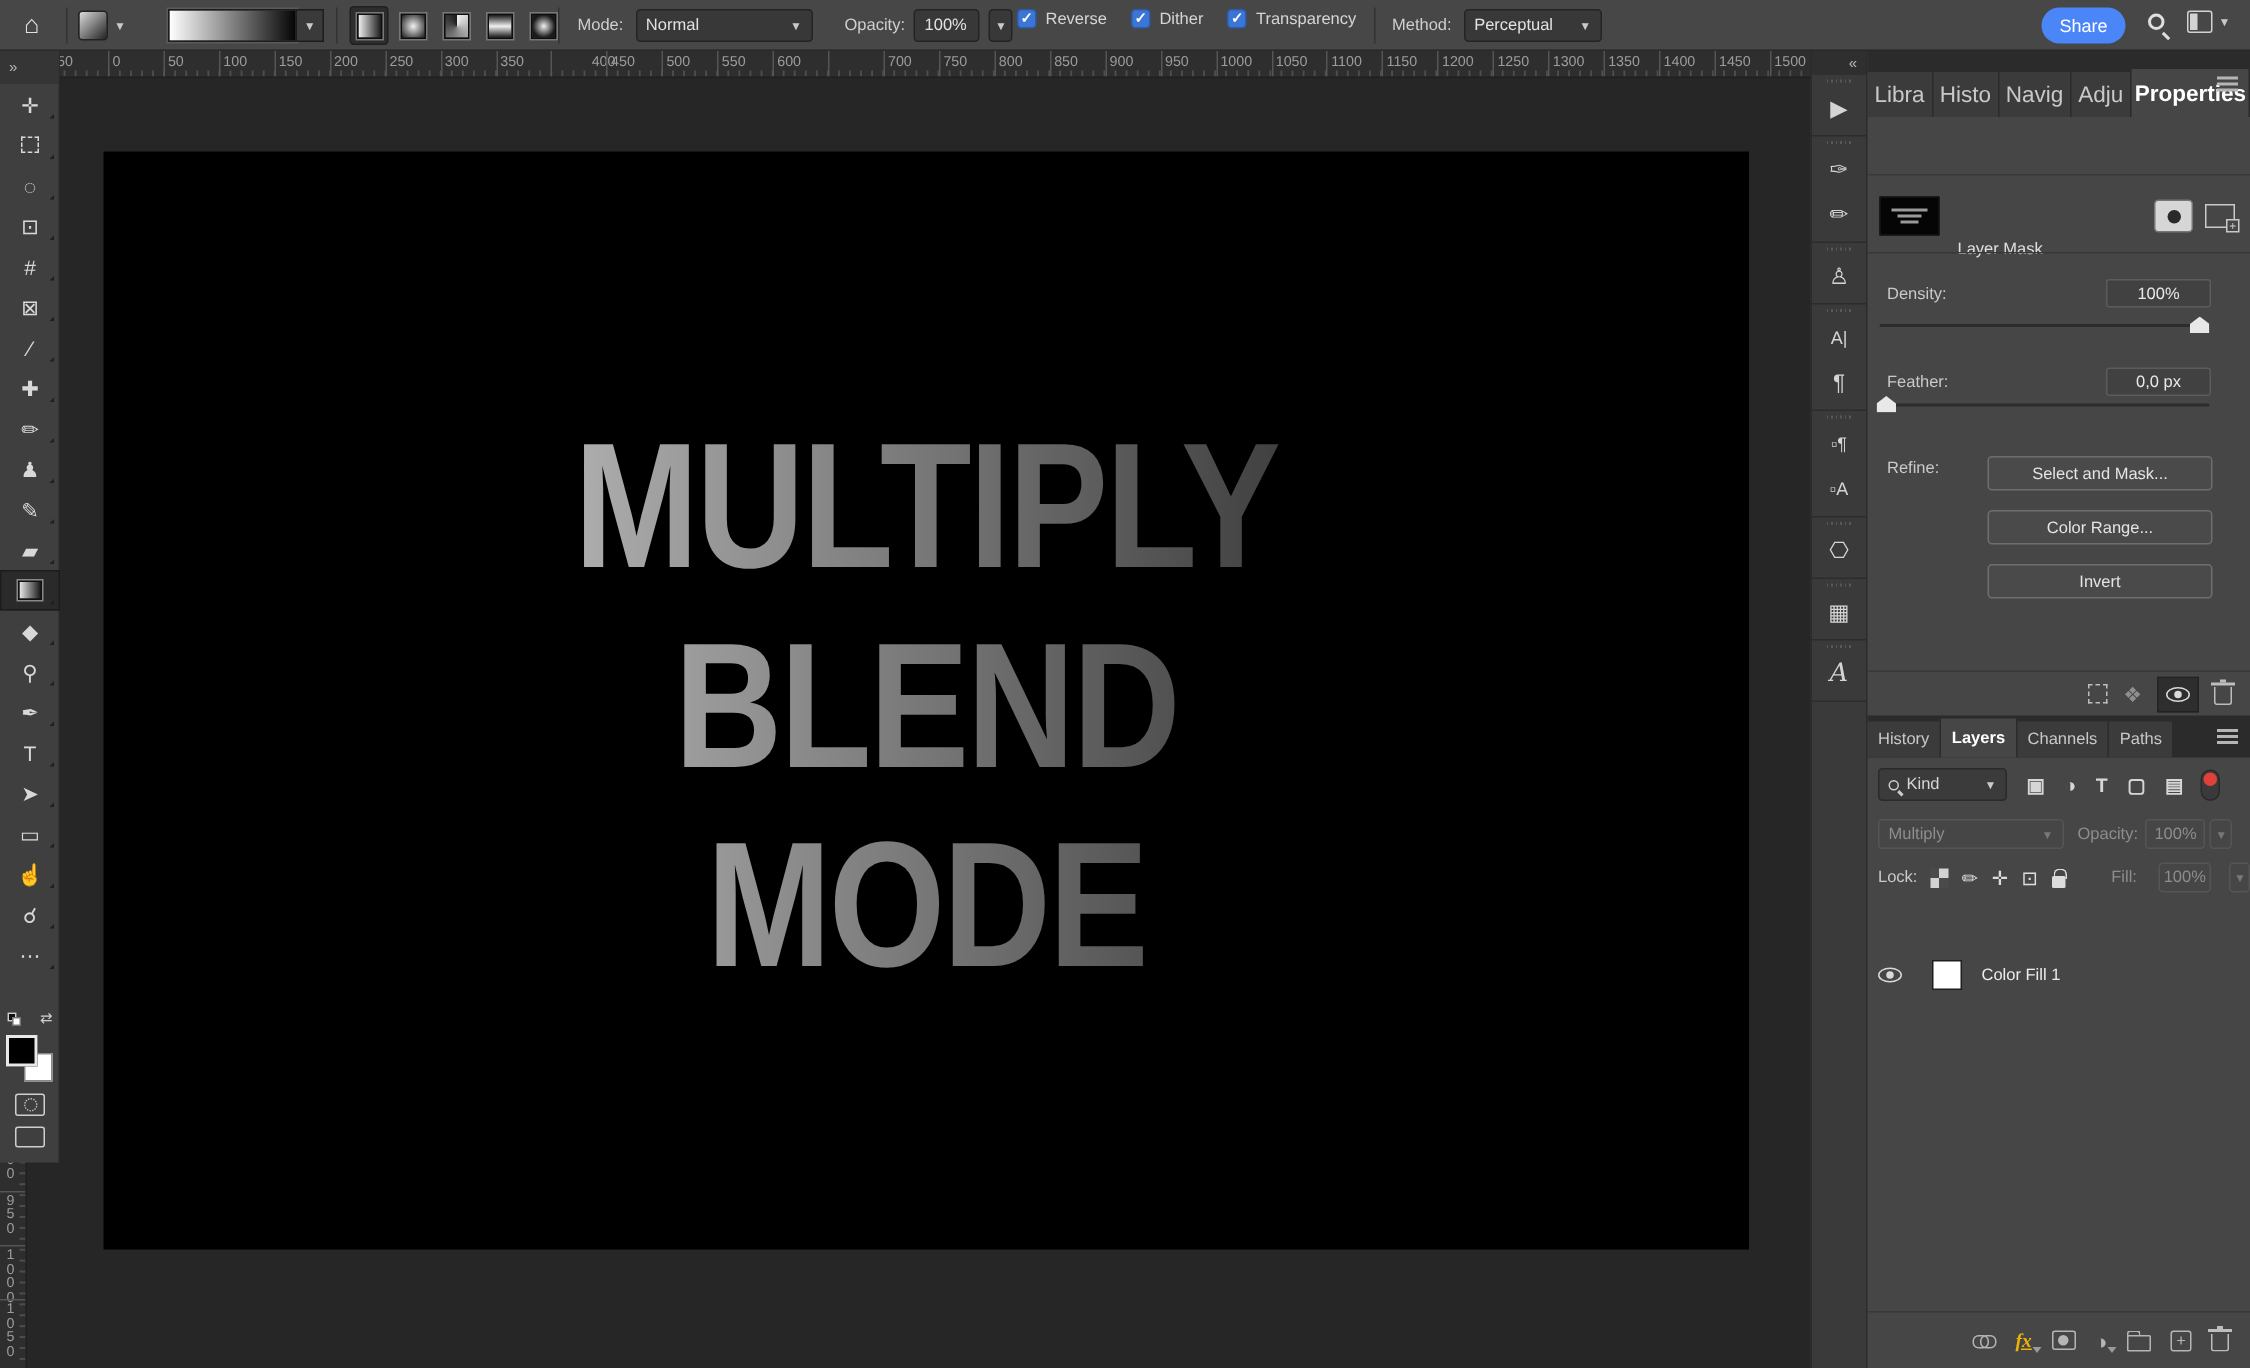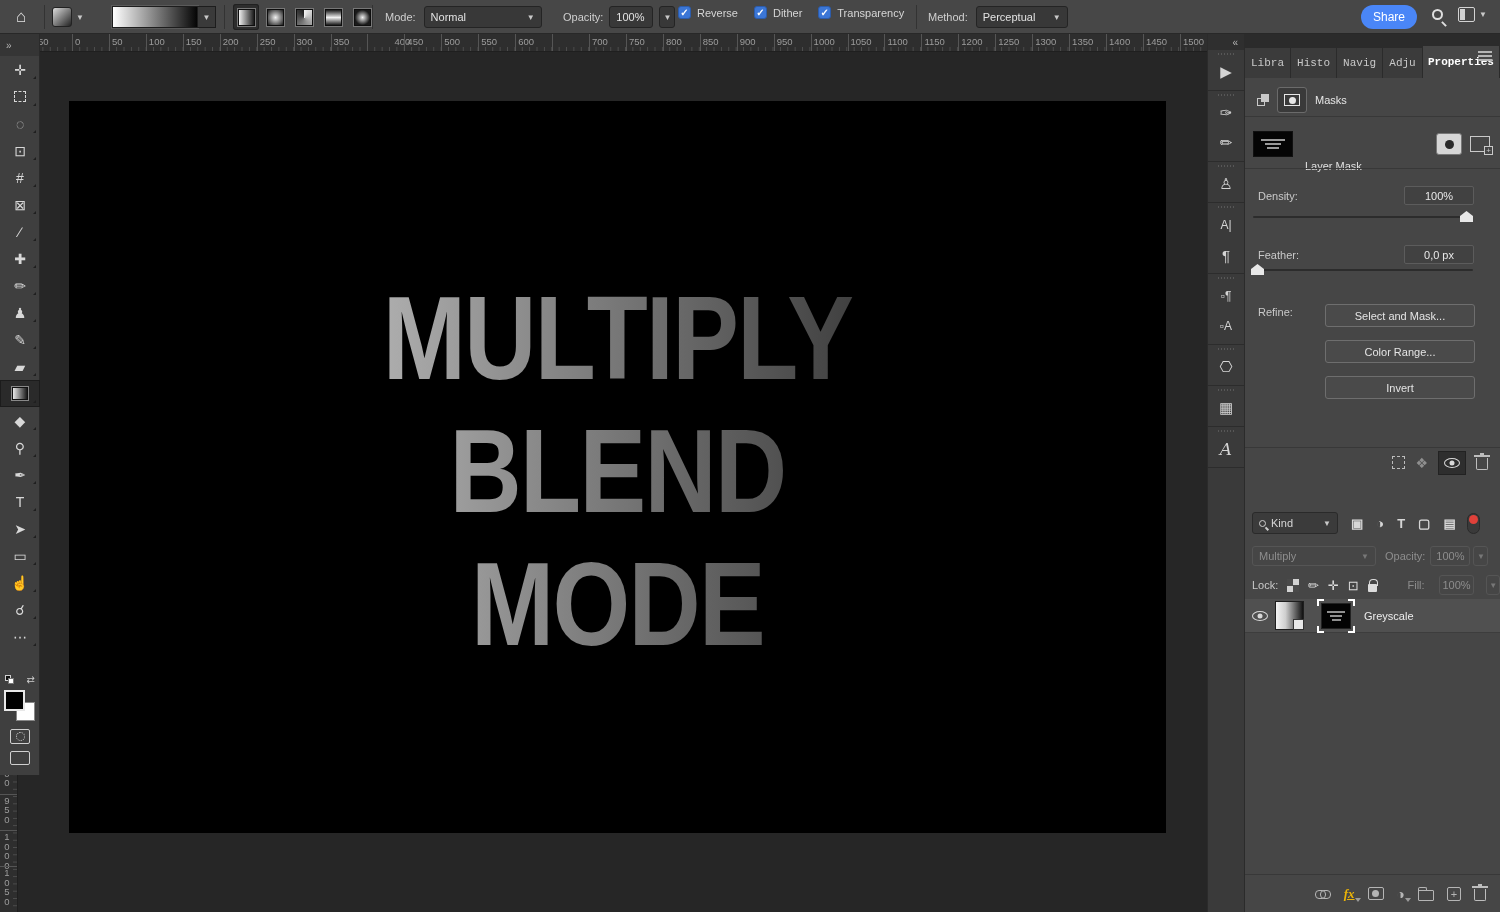--- a/index.html
+++ b/index.html
@@ -123,21 +123,21 @@
 
   
   #dock { position:absolute; left:1245px; top:34px; width:255px; height:878px; background:#464646; }
   .tabbar { position:relative; background:#2b2b2b; display:flex; align-items:flex-end; }
   .tab { background:#3b3b3b; color:#c9c9c9; display:flex; align-items:center; justify-content:center;
     margin-right:1px; padding:0 7px; white-space:nowrap; overflow:hidden; }
   .tab.active { background:#464646; color:#fff; font-weight:bold; }
   .panel-menu { position:absolute; right:8px; top:50%; transform:translateY(-50%); width:14px; }
   .panel-menu i { display:block; height:2px; background:#b5b5b5; margin:2px 0; }
   #prop-tabbar { height:44px; }
-  #prop-tabbar .tab { height:30px; font-size:11px;font-family:Liberation Mono, monospace; }
+  #prop-tabbar .tab { height:30px; font-size:15px; }
   #prop-tabbar .tab.active { height:32px; }
 
   .hdivider { position:absolute; left:0; width:255px; height:1px; background:#383838; }
 
   #masks-row { position:absolute; left:0; top:50px; width:255px; height:32px; display:flex;
     align-items:center; gap:8px; padding-left:12px; }
   .pages-icon { position:relative; width:12px; height:12px; }
   .pages-icon .p1 { position:absolute; left:0; bottom:0; width:8px; height:8px; border:1px solid #c9c9c9; }
   .pages-icon .p2 { position:absolute; right:0; top:0; width:8px; height:8px; background:#c9c9c9; }
   .mask-btn { width:30px; height:26px; background:#3a3a3a; border:1px solid #6b6b6b; border-radius:3px;
@@ -598,32 +598,20 @@
       <div class="tab">Navig</div>
       <div class="tab">Adju</div>
       <div class="tab active">Properties</div>
       <span class="panel-menu">
         <i></i>
         <i></i>
         <i></i>
       </span>
   </div>
 
-  <div id="masks-row">
-    <span class="pages-icon">
-        <span class="p1"></span>
-        <span class="p2"></span>
-      </span>
-    <span class="mask-btn">
-        <span class="mask-mini">
-          <i></i>
-        </span>
-      </span>
-    <span style="color:#e6e6e6;">Masks</span>
-  </div>
   <div class="hdivider" style="top:82px;"></div>
 
   <div id="layermask-row">
     <span class="lm-thumb">
       <i style="width:24px;"></i>
         <i style="width:16px;"></i>
         <i style="width:12px;"></i>
     </span>
     <span id="layermask-label">Layer Mask</span>
     <span id="lm-btns">
@@ -660,20 +648,31 @@
 
   <div id="prop-bottom">
     <span class="dash-sq12"></span>
     <span class="apply-glyph">❖</span>
     <span class="icon-well">
         <span class="eye"></span>
       </span>
     <span class="trash"></span>
   </div>
 
+  <div class="tabbar" id="layers-tabbar">
+    <div class="tab">History</div>
+      <div class="tab active">Layers</div>
+      <div class="tab">Channels</div>
+      <div class="tab">Paths</div>
+      <span class="panel-menu">
+        <i></i>
+        <i></i>
+        <i></i>
+      </span>
+  </div>
 
   <div id="filter-row">
     <div id="kind-select">
       <span class="mag-s"></span>
       <span>Kind</span>
       <span class="chev" style="margin-left:auto;">▼</span>
     </div>
     <div id="filter-icons">
         <span>▣</span>
         <span>◑</span>
@@ -705,41 +704,28 @@
     <span class="lockrow-glyph">✛</span>
     <span class="lockrow-glyph">⊡</span>
     <span class="padlock"></span>
     <span class="dis-label" style="margin-left:22px;">Fill:</span>
     <div class="dis-box" style="margin-left:5px;">
         <span>100%</span>
       </div>
     <div class="dis-chev" style="margin-left:3px;">▼</div>
   </div>
 
-  <div class="layer-row" id="layer-row-0" style="background: rgb(80, 80, 80);">
+
+  <div class="layer-row" id="layer-row-1">
     <span class="eye-cell">
         <span class="eye"></span>
       </span>
-    <span class="grad-thumb">
-        <b></b>
-      </span>
-    <span class="maskthumb-wrap">
-      <span class="mask-thumb">
-          <i style="width:18px;"></i>
-          <i style="width:12px;"></i>
-          <i style="width:9px;"></i>
-        </span>
-      <span class="corner c-tl"></span>
-        <span class="corner c-tr"></span>
-      <span class="corner c-bl"></span>
-        <span class="corner c-br"></span>
-    </span>
-    <span class="layer-name">Greyscale</span>
-  </div>
-
+    <span class="fill-thumb"></span>
+    <span class="layer-name">Color Fill 1</span>
+  </div>
 
   <div id="layers-bottom">
     <span class="chain"></span>
     <span class="fx-glyph ddown">fx</span>
     <span class="mask-rect-icon">
         <i></i>
       </span>
     <span class="adj-glyph ddown">◑</span>
     <span class="folder"></span>
     <span class="plus-sq">+</span>

